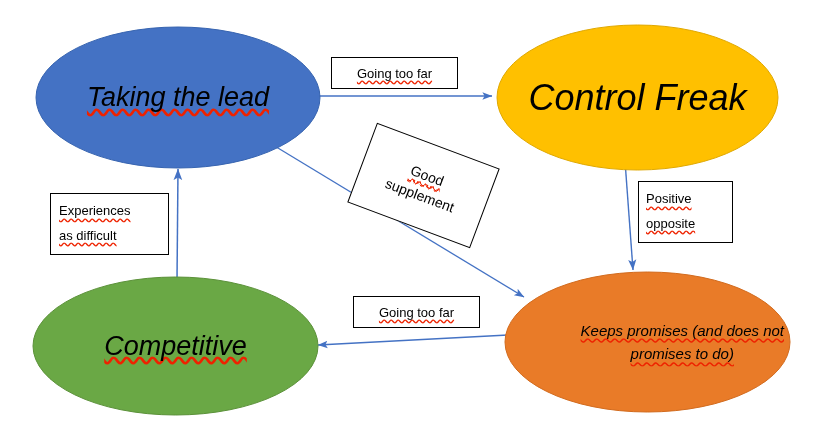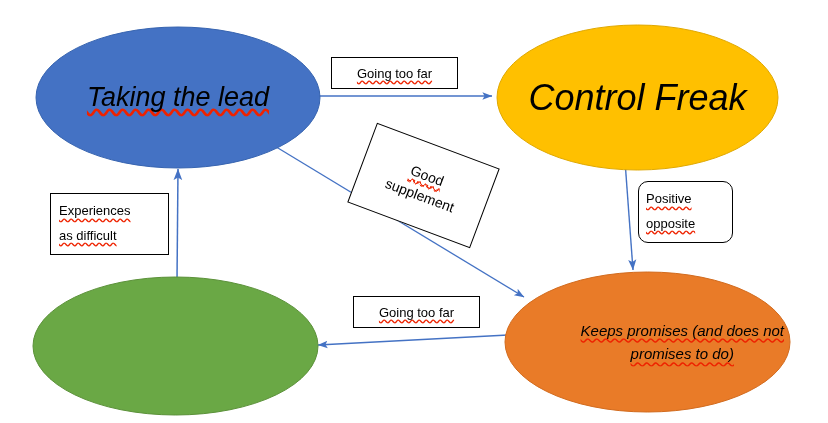--- a/index.html
+++ b/index.html
@@ -45,38 +45,43 @@
       <div class="u">Taking the lead</div>
     </div>
   </div>
 
   <div class="node" style="left:497px;top:25px;width:281px;height:145px;">
     <div class="txt" style="font-size:36px;">
       <div>Control Freak</div>
     </div>
   </div>
 
+  <div class="node" style="left:33px;top:277px;width:285px;height:138px;">
+    <div class="txt" style="font-size:27px;">
+      <div class="u">Competitive</div>
+    </div>
+  </div>
 
   <div class="node" style="left:505px;top:272px;width:285px;height:140px;justify-content:flex-end;">
     <div class="txt" style="font-size:15px;line-height:1.55;">
       <div class="u">Keeps promises (and does not</div>
       <div class="u">promises to do)</div>
     </div>
   </div>
 
   <div class="lbl" style="left:331px;top:57px;width:127px;height:32px;align-items:center;font-size:13px;">
     <span class="line u">Going too far</span>
   </div>
 
   <div class="lbl" id="lbl-good" style="left:358px;top:143px;width:131px;height:85px;font-size:14px;line-height:1.45;">
     <span class="line u">Good</span>
     <span class="line">supplement</span>
   </div>
 
-  <div class="lbl" style="left:638px;top:181px;width:95px;height:62px;align-items:flex-start;padding-left:7px;font-size:13px;line-height:1.9;border-radius:10px;">
+  <div class="lbl" style="left:638px;top:181px;width:95px;height:62px;align-items:flex-start;padding-left:7px;font-size:13px;line-height:1.9;">
     <span class="line u">Positive</span>
     <span class="line u">opposite</span>
   </div>
 
   <div class="lbl" style="left:50px;top:193px;width:119px;height:62px;align-items:flex-start;padding-left:8px;font-size:13px;line-height:1.9;">
     <span class="line u">Experiences</span>
     <span class="line u">as difficult</span>
   </div>
 
   <div class="lbl" style="left:353px;top:296px;width:127px;height:32px;align-items:center;font-size:13px;">

